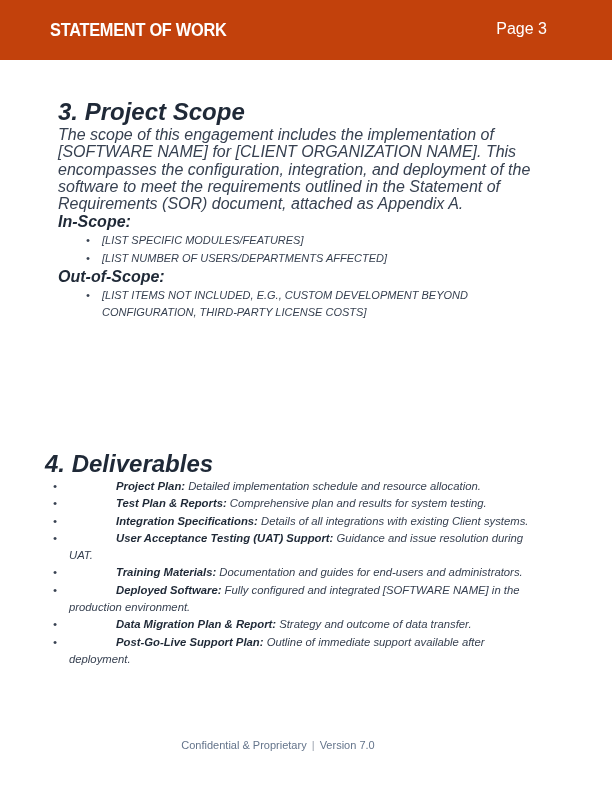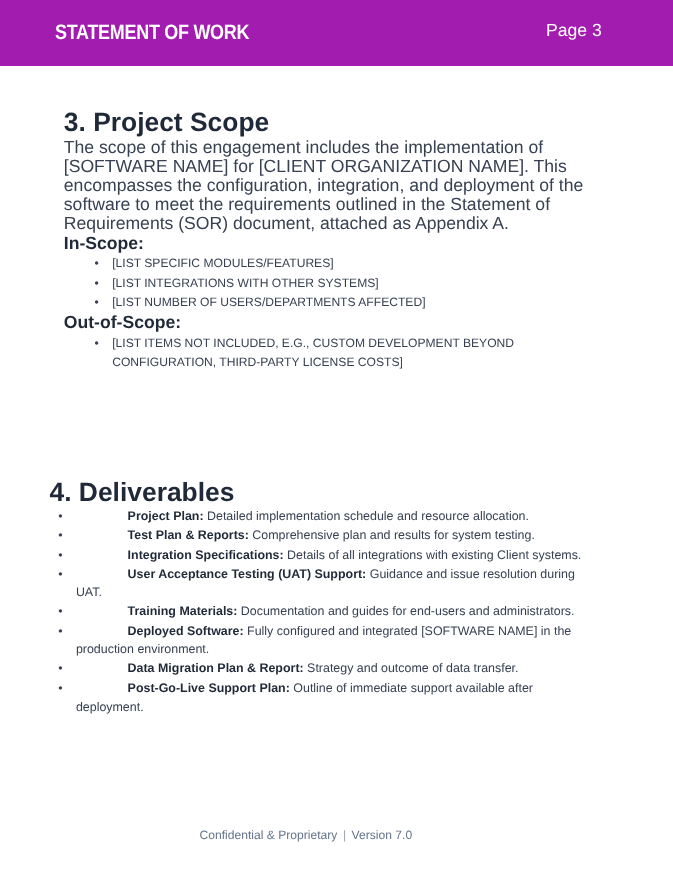--- a/index.html
+++ b/index.html
@@ -1,74 +1,73 @@
 <!DOCTYPE html>
 <html><head>
   <meta charset="utf-8">
   <style>
     * { box-sizing: border-box; margin: 0; padding: 0; }
     html, body { width: 612px; height: 792px; background: #ffffff; overflow: hidden; }
     body { position: relative; font-family: "Liberation Sans", "DejaVu Sans", sans-serif; color: #1f2937; }
     .header {
       position: absolute; left: 0; top: 0; width: 612px; height: 60px;
-      background: #a21caf;
+      background: #c2410c;
     }
     .header-title {
       position: absolute; left: 50px; top: 19px;
       color: #ffffff; font-family: "Liberation Sans Narrow", "Liberation Sans", sans-serif;
       font-weight: bold; font-size: 19px; letter-spacing: -0.3px;
       transform: scaleX(0.86); transform-origin: left center;
     }
     .header-page {
       position: absolute; right: 65px; top: 20px;
       color: #ffffff; font-size: 16px;
     }
-    .section { position: absolute; }
+    .section { position: absolute; font-style: italic; }
     .s3 { left: 58px; top: 97px; width: 500px; }
     .s4 { left: 45px; top: 433px; width: 500px; }
     h2 {
       font-size: 24px; font-weight: bold; color: #1f2937; line-height: 29px;
     }
-    .s4 h2 { font-size: 24px; }
+    .s4 h2 { font-size: 24px; margin-top: 16px; }
     p.body {
       font-size: 16px; line-height: 17.3px; color: #374151;
     }
     h3 {
       font-size: 16px; font-weight: bold; color: #1f2937; line-height: 20px;
     }
     ul { list-style: none; padding-left: 24px; }
     ul li {
       position: relative; font-size: 11.3px; line-height: 17.3px; color: #374151;
     }
     ul li::before {
       content: "•"; position: absolute; left: -16px; top: 0; color: #374151;
     }
     ul.scope li { font-size: 11px; margin-left: 20px; }
     ul.deliv li b { color: #1f2937; font-weight: bold; padding-left: 47px; }
     .footer {
       position: absolute; left: 0; top: 739px; width: 556px; text-align: center;
-      font-size: 11px; color: #64748b; margin-top: 15px;
+      font-size: 11px; color: #64748b;
     }
     .footer .sep { color: #9ca3af; padding: 0 2px; }
   </style>
 </head>
 <body>
 
 <div class="header">
   <div class="header-title">STATEMENT OF WORK</div>
   <div class="header-page">Page 3</div>
 </div>
 
 <div class="section s3">
   <h2>3. Project Scope</h2>
   <p class="body">The scope of this engagement includes the implementation of [SOFTWARE NAME] for [CLIENT ORGANIZATION NAME]. This encompasses the configuration, integration, and deployment of the software to meet the requirements outlined in the Statement of Requirements (SOR) document, attached as Appendix A.</p>
   <h3>In-Scope:</h3>
   <ul class="scope">
     <li>[LIST SPECIFIC MODULES/FEATURES]</li>
-    <li>[LIST INTEGRATIONS WITH OTHER SYSTEMS]</li>
     <li>[LIST NUMBER OF USERS/DEPARTMENTS AFFECTED]</li>
   </ul>
   <h3>Out-of-Scope:</h3>
   <ul class="scope">
     <li>[LIST ITEMS NOT INCLUDED, E.G., CUSTOM DEVELOPMENT BEYOND CONFIGURATION, THIRD-PARTY LICENSE COSTS]</li>
   </ul>
 </div>
 
 <div class="section s4">
   <h2>4. Deliverables</h2>

